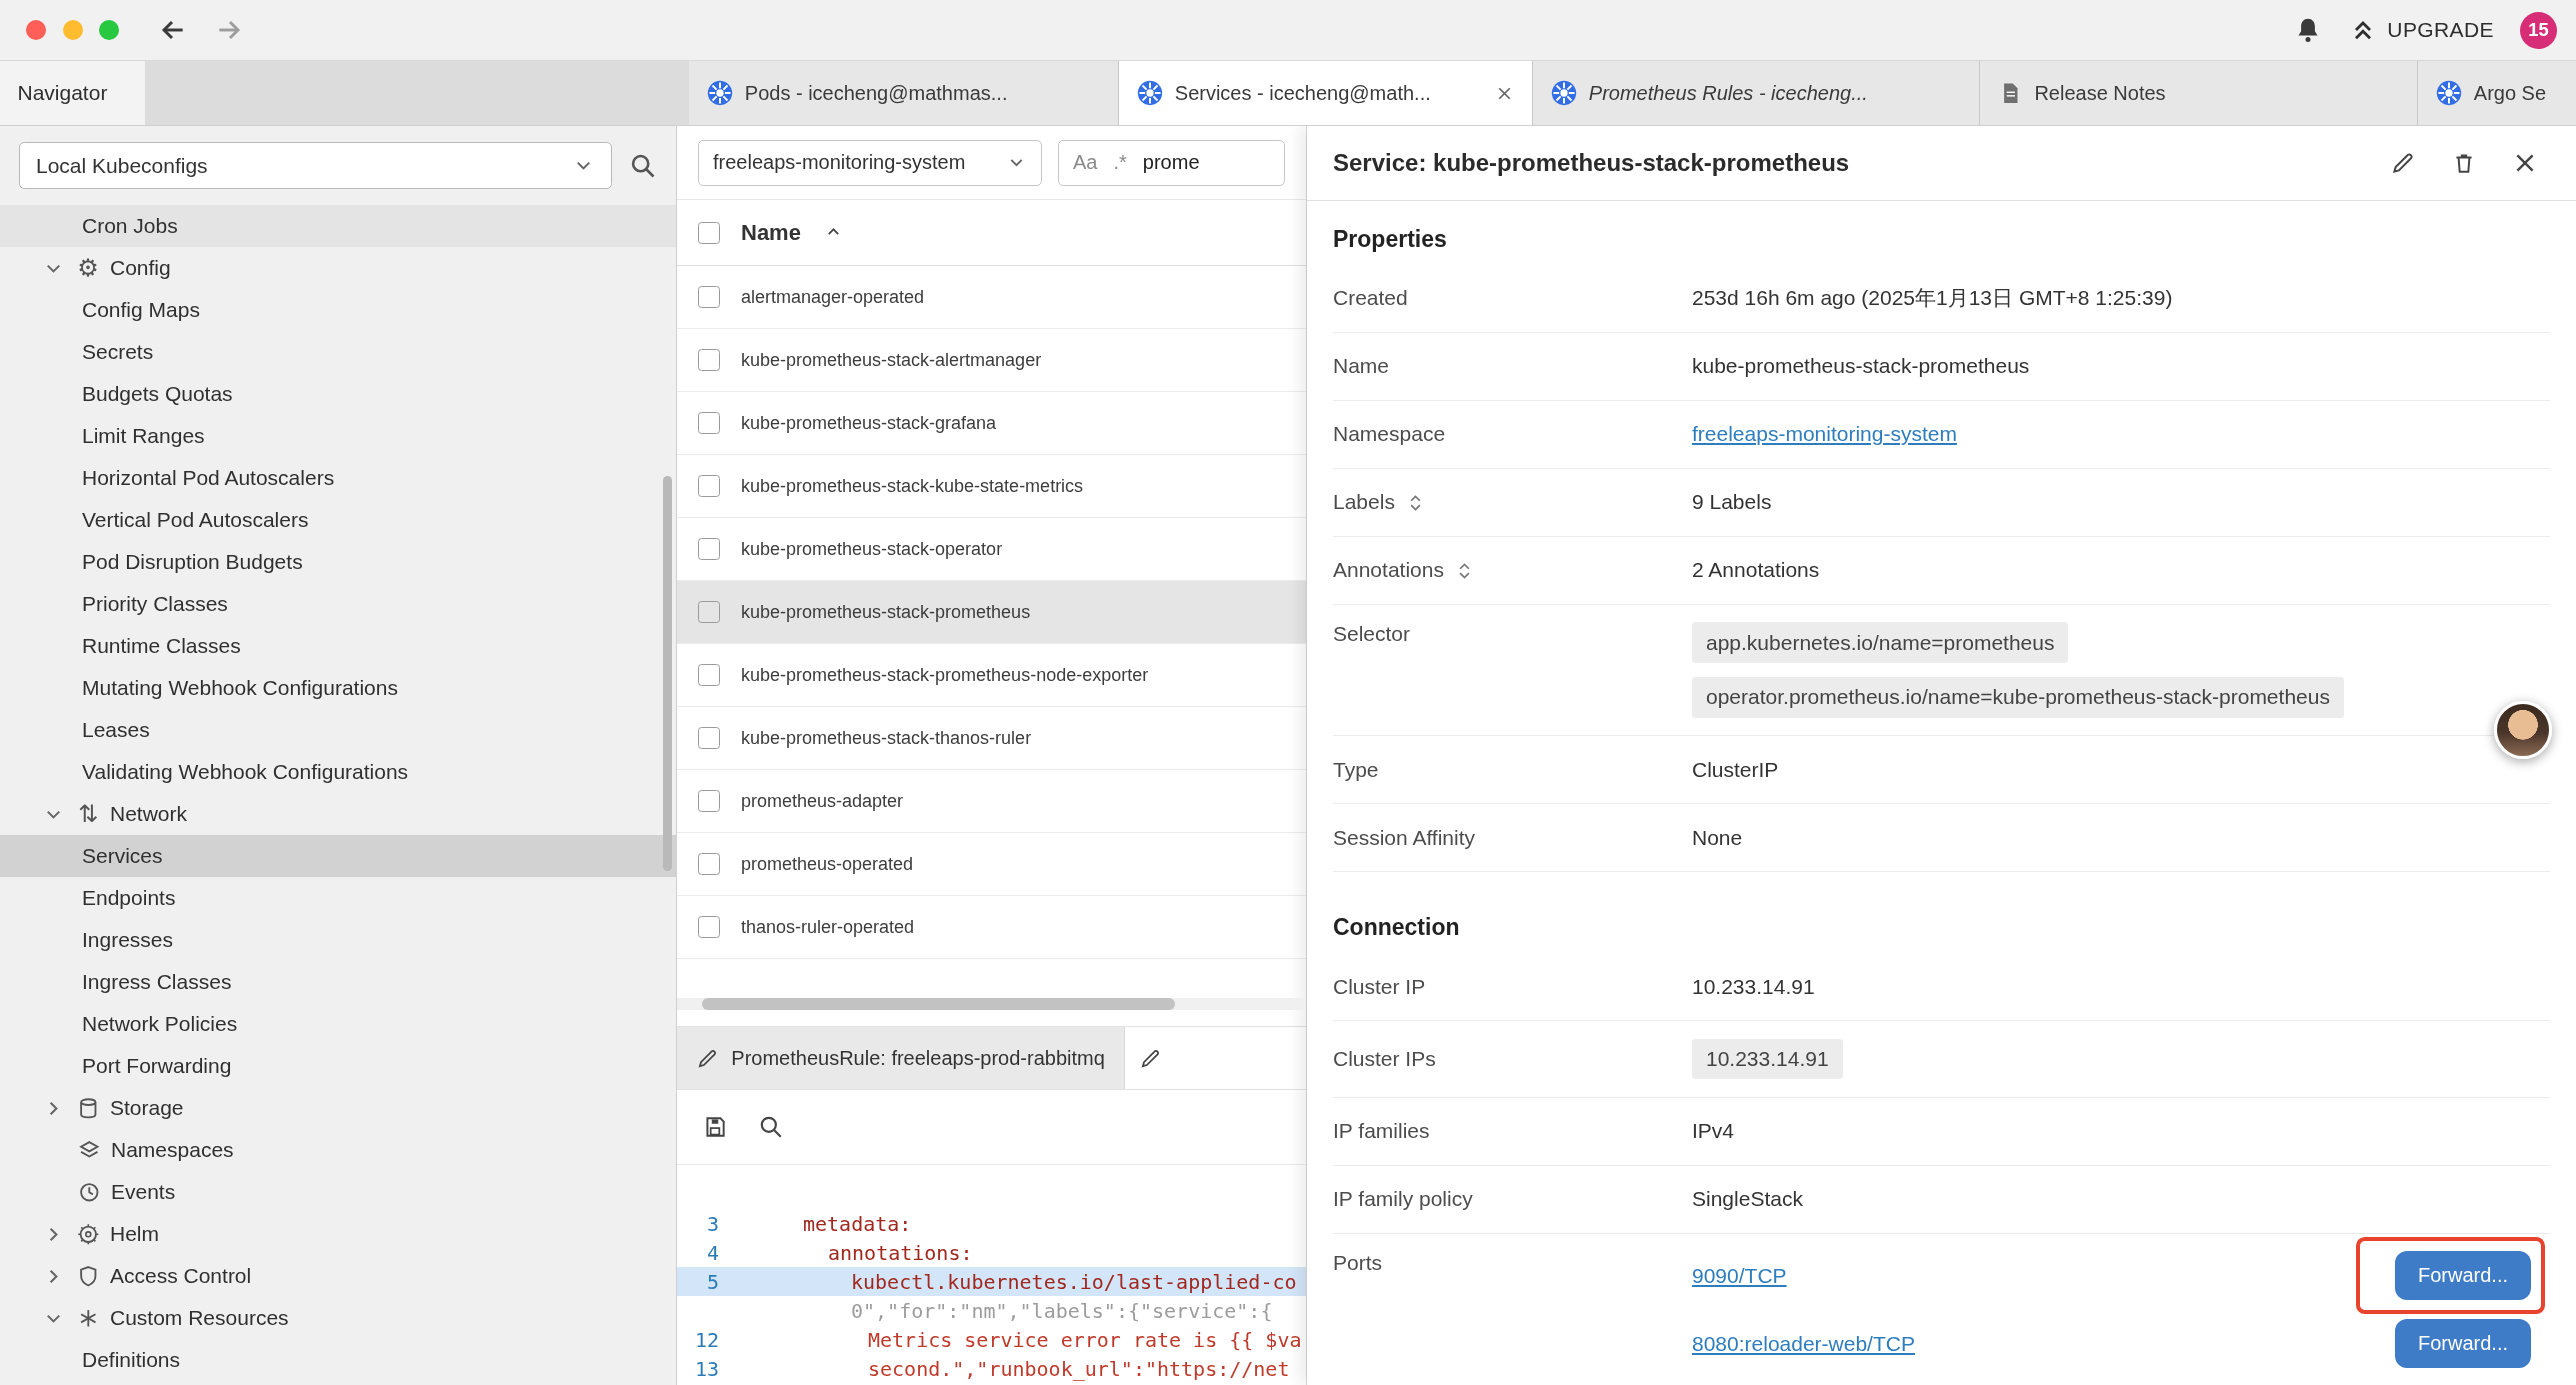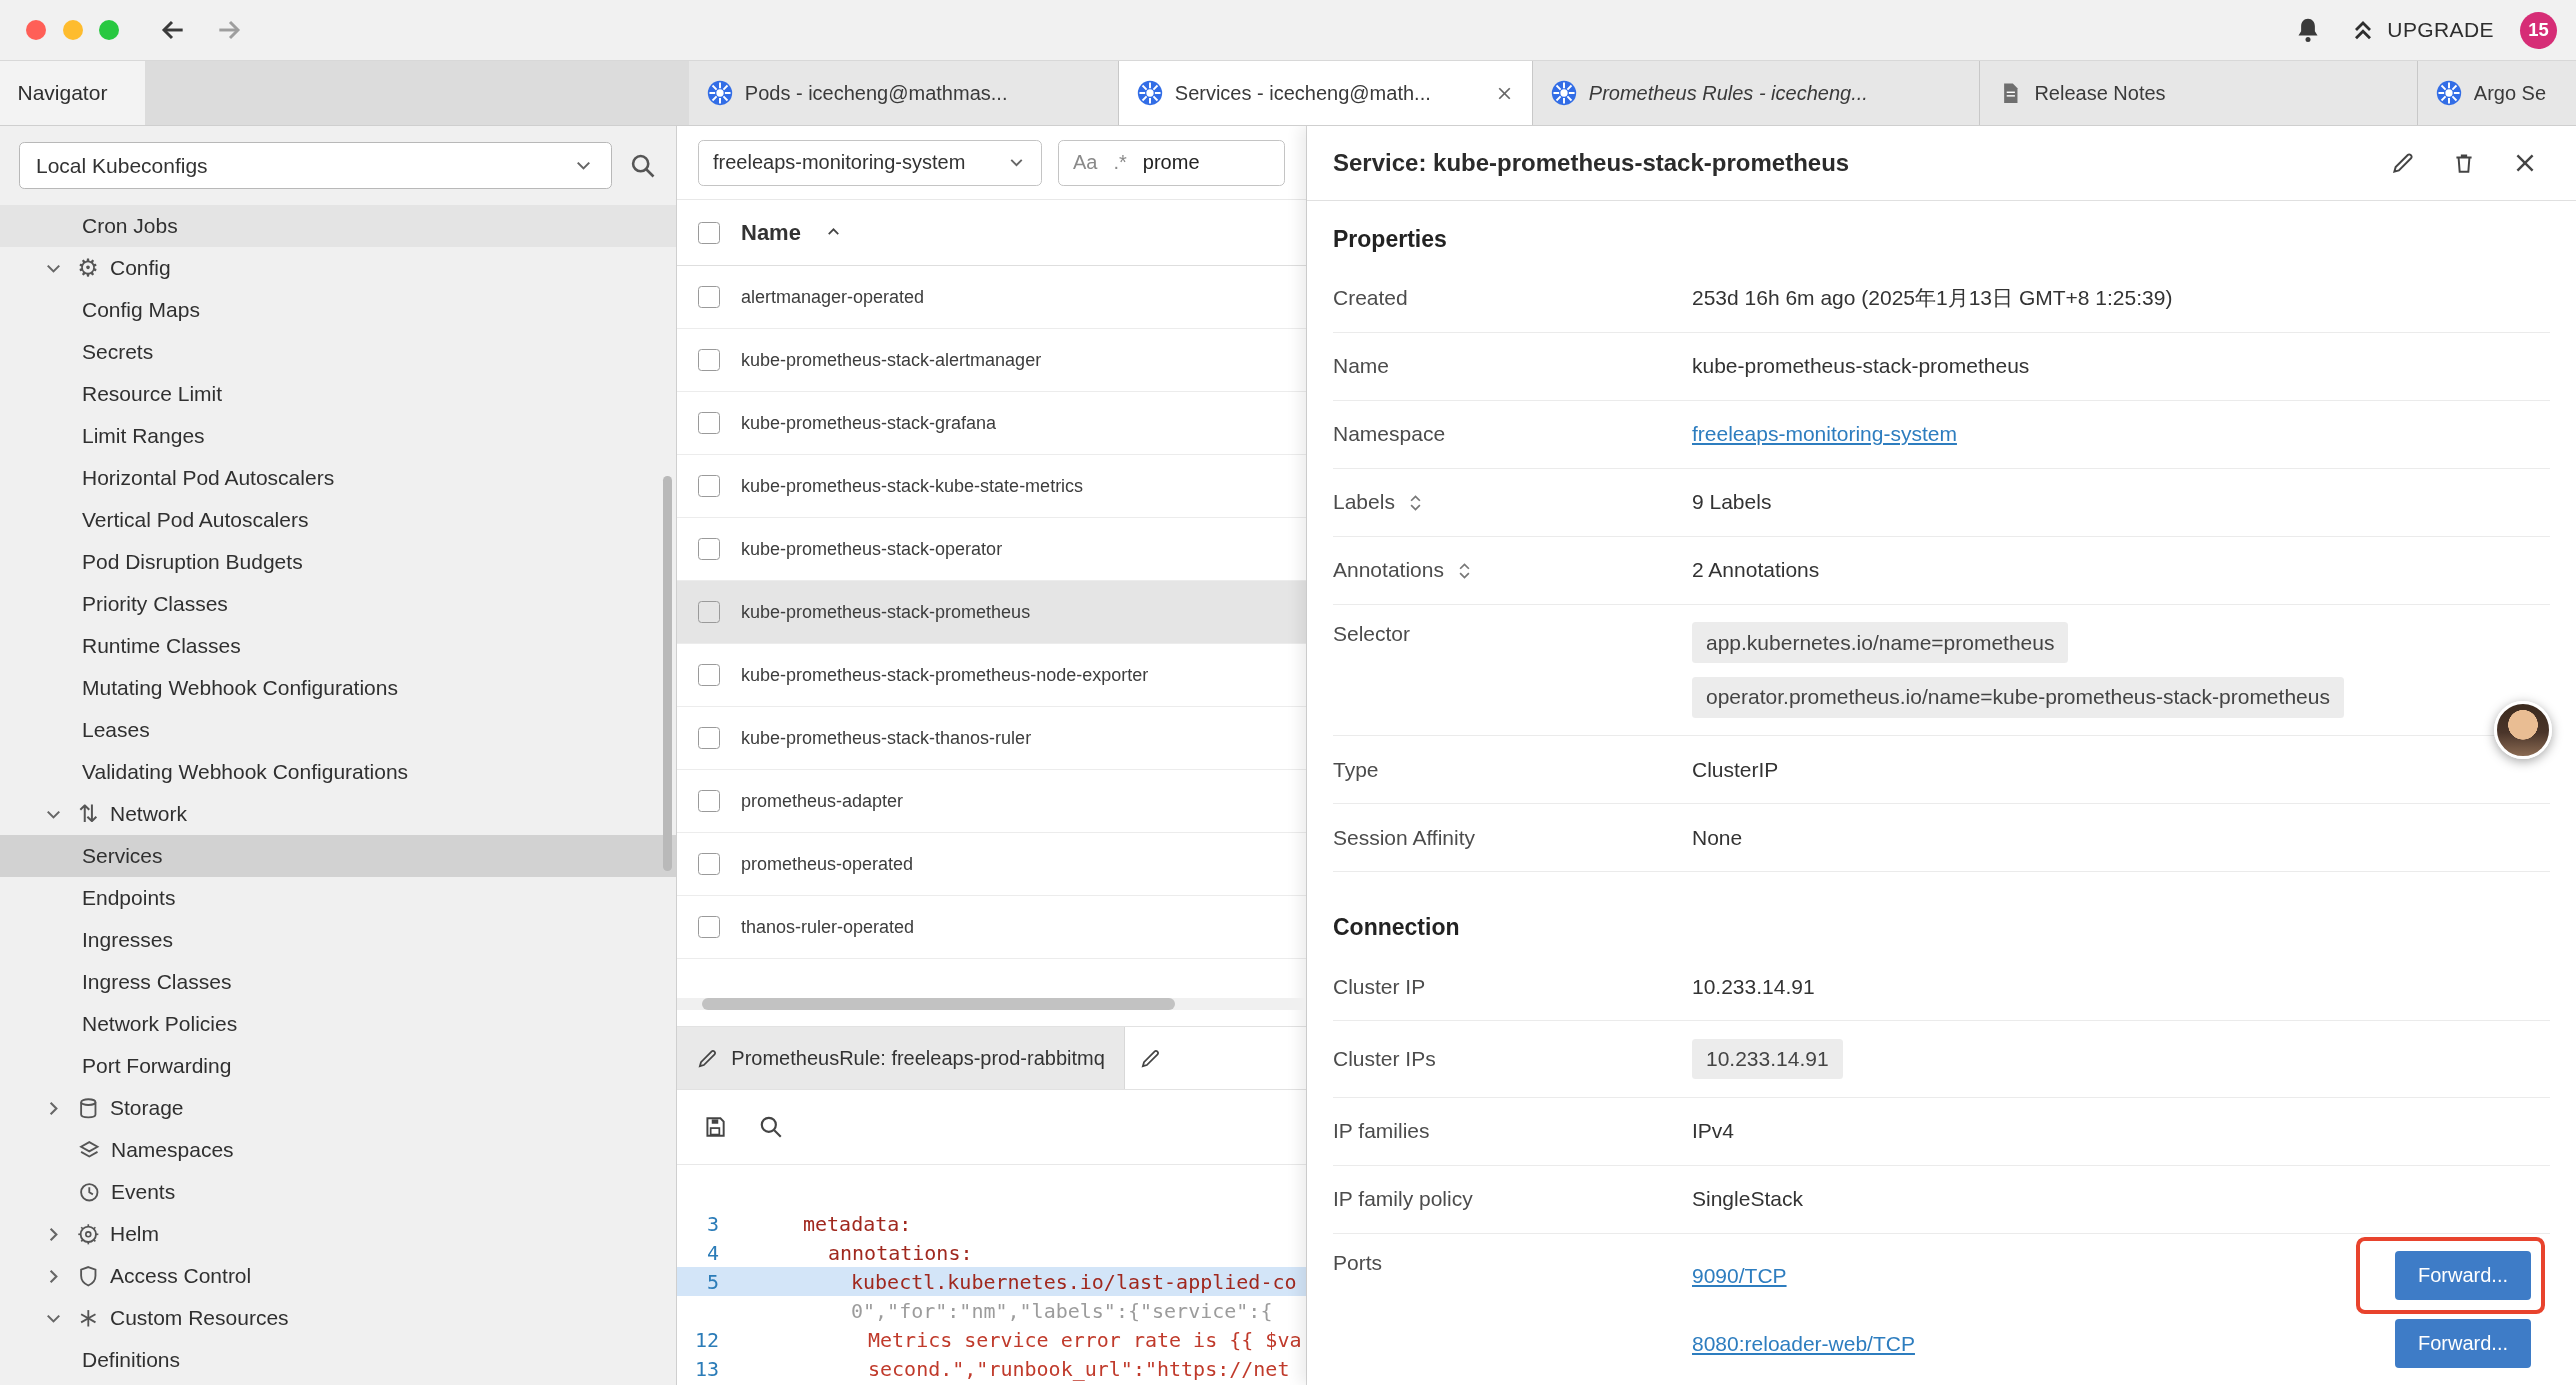--- a/index.html
+++ b/index.html
@@ -92,21 +92,21 @@
   .drow.top { align-items:flex-start; }
   .dlabel { width:359px; flex:none; color:#4c4c4c; display:flex; align-items:center; gap:10.5px; }
   .dvalue { color:#333; line-height:30px; min-width:0; }
   .dlink { color:#2d7dbf; text-decoration:underline; cursor:pointer; }
   .badge { display:inline-block; background:#ececec; border-radius:3.5px; padding:5.3px 14px; color:#444; }
   .badges { display:flex; flex-direction:column; gap:14px; align-items:flex-start; }
   .expander { display:flex; cursor:pointer; }
   .ports-list { flex:1; min-width:0; display:flex; flex-direction:column; gap:19px; }
   .port-line { display:flex; align-items:center; justify-content:space-between; padding-right:19px; }
   .fwd-wrap { position:relative; flex:none; }
-  .fwd-btn { background:#3e7cc7; color:#fff; border:none; border-radius:4px; font-size:20px; height:49px; padding:0 23px; font-family:inherit; cursor:pointer; }
+  .fwd-btn { background:#3e7cc7; color:#fff; border:none; border-radius:12px; font-size:20px; height:49px; padding:0 23px; font-family:inherit; cursor:pointer; }
   .annotation-box { position:absolute; left:-39px; right:-14px; top:-14px; bottom:-14px; border:4.4px solid #e8432d; border-radius:8.8px; pointer-events:none; z-index:20; }
 
   
   .avatar { position:absolute; left:2494px; top:701px; width:58px; height:58px; border-radius:50%; border:3.5px solid #fff; box-shadow:0 2.6px 10.5px rgba(0,0,0,0.35); z-index:40; cursor:pointer; overflow:hidden;
     background:
       radial-gradient(circle at 50% 40%, #e9bd93 0 36%, rgba(0,0,0,0) 37%),
       linear-gradient(180deg, #3b2a1e 0%, #4a352a 55%, #8a6a52 100%);
   }
 </style>
 </head>
@@ -292,21 +292,21 @@
           <span class="ticon">⚙</span>
           <span>Config</span>
         </div>
         <div class="tree-item lvl2">
             <span>Config Maps</span>
           </div>
         <div class="tree-item lvl2">
             <span>Secrets</span>
           </div>
         <div class="tree-item lvl2">
-            <span>Resource Limit</span>
+            <span>Budgets Quotas</span>
           </div>
         <div class="tree-item lvl2">
             <span>Limit Ranges</span>
           </div>
         <div class="tree-item lvl2">
             <span>Horizontal Pod Autoscalers</span>
           </div>
         <div class="tree-item lvl2">
             <span>Vertical Pod Autoscalers</span>
           </div>

